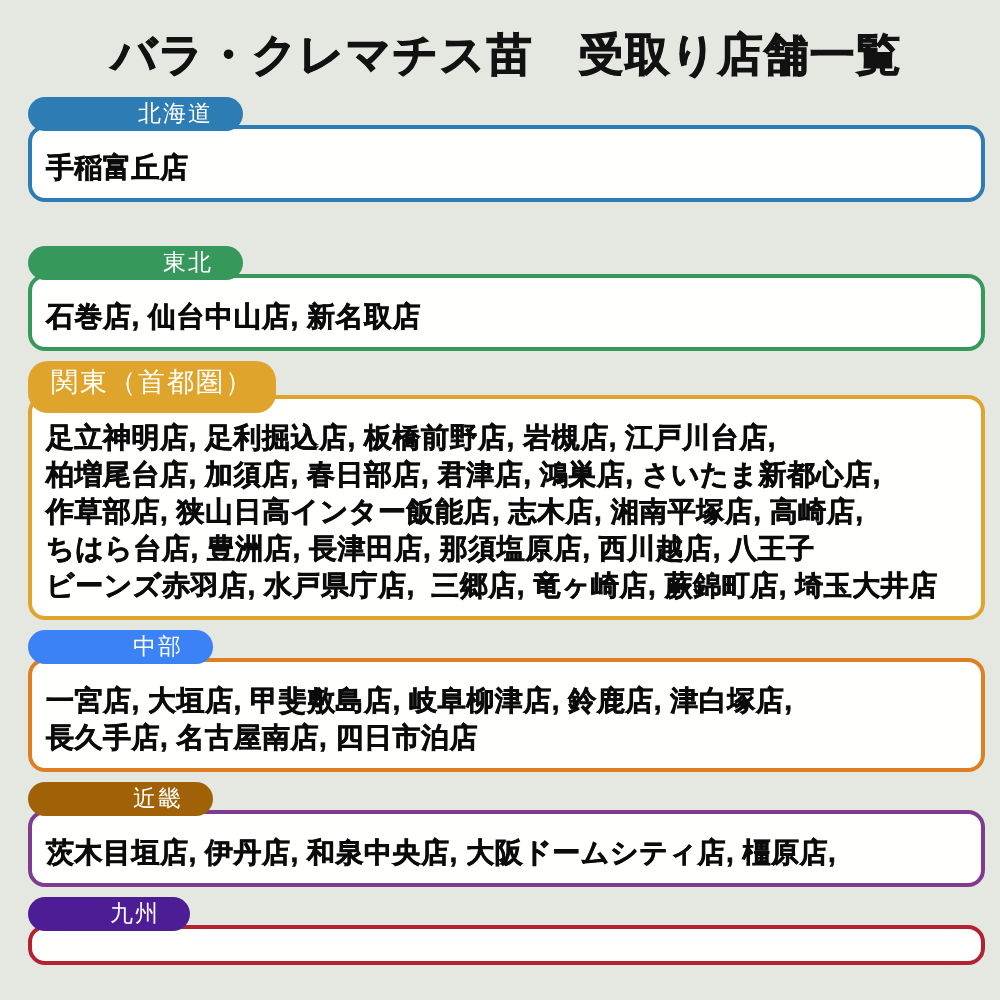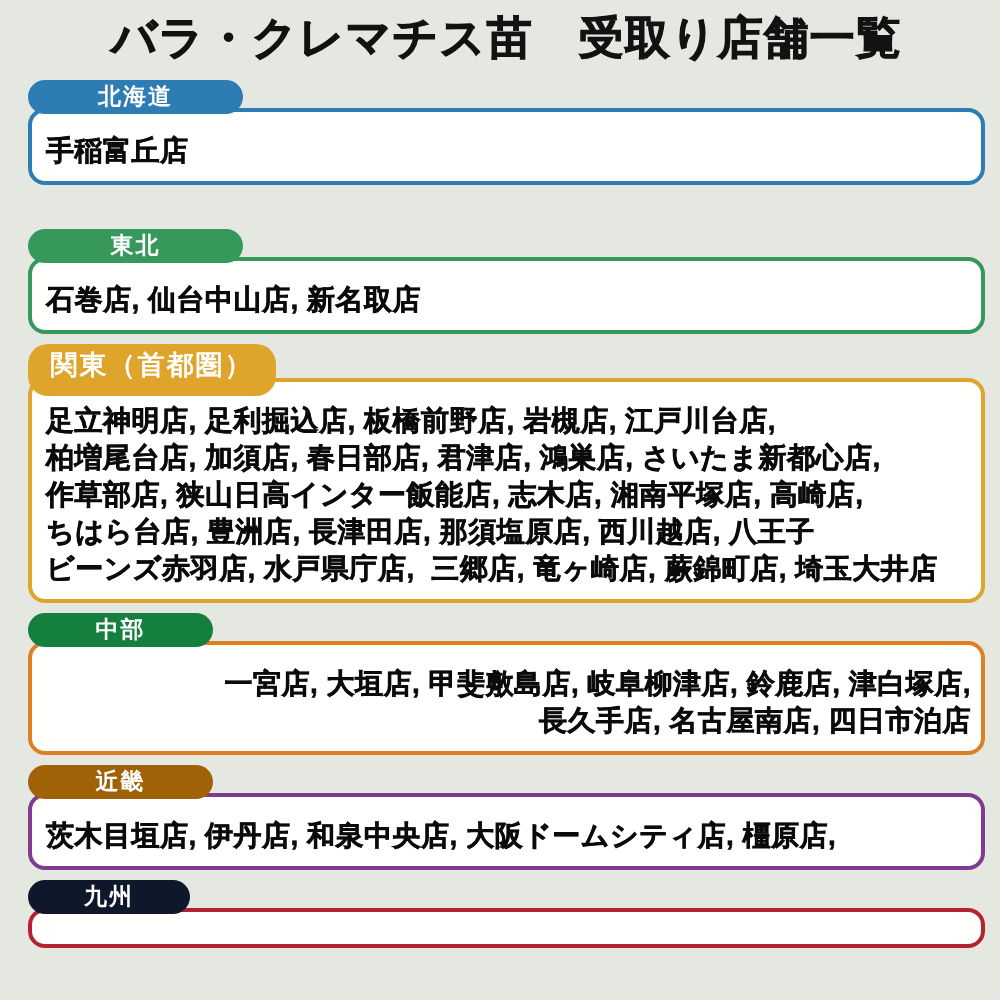--- a/index.html
+++ b/index.html
@@ -8,21 +8,21 @@
     width: 1000px;
     height: 1000px;
     background: #e4e8e1;
     font-family: "Liberation Sans", "DejaVu Sans", sans-serif;
     overflow: hidden;
   }
   .page {
     box-sizing: border-box;
     width: 1000px;
     height: 1000px;
-    padding: 12px 15px 0 28px;
+    padding: 29px 15px 0 28px;
   }
   .title {
     width: 957px;
     text-align: center;
     font-size: 45px;
     line-height: 52px;
     font-weight: 900;
     color: #121212;
     letter-spacing: 1px;
     margin: 0 0 16px 0;
@@ -34,22 +34,22 @@
     z-index: 2;
     display: inline-block;
     box-sizing: border-box;
     height: 34px;
     line-height: 33px;
     min-width: 185px;
     padding: 0 30px;
     border-radius: 17px;
     color: #ffffff;
     font-size: 23px;
-    font-weight: 700;
-    text-align: center;
+    font-weight: 400;
+    text-align: right;
     margin-bottom: -16px;
     letter-spacing: 2px;
   }
   .box {
     position: relative;
     z-index: 1;
     box-sizing: border-box;
     width: 957px;
     background: #fffffd;
     border: 4px solid #000;
@@ -91,22 +91,22 @@
       <div class="section s-tohoku"><div class="tab" style="background: rgb(55, 152, 92); margin-top: 34px;">東北</div><div class="box" style="border-color: rgb(55, 152, 92);">
           <div class="line">石巻店, 仙台中山店, 新名取店</div>
         </div></div>
       <div class="section s-kanto"><div class="tab" style="background: rgb(223, 164, 43);">関東（首都圏）</div><div class="box" style="border-color: rgb(223, 164, 43);">
           <div class="line">足立神明店, 足利掘込店, 板橋前野店, 岩槻店, 江戸川台店,</div>
           <div class="line">柏増尾台店, 加須店, 春日部店, 君津店, 鴻巣店, さいたま新都心店,</div>
           <div class="line">作草部店, 狭山日高インター飯能店, 志木店, 湘南平塚店, 高崎店,</div>
           <div class="line">ちはら台店, 豊洲店, 長津田店, 那須塩原店, 西川越店, 八王子</div>
           <div class="line">ビーンズ赤羽店, 水戸県庁店,  三郷店, 竜ヶ崎店, 蕨錦町店, 埼玉大井店</div>
         </div></div>
-      <div class="section s-chubu"><div class="tab" style="background: #15803d;">中部</div><div class="box" style="border-color: rgb(223, 127, 35); text-align: right;">
+      <div class="section s-chubu"><div class="tab" style="background: #3b82f6;">中部</div><div class="box" style="border-color: rgb(223, 127, 35);">
           <div class="line">一宮店, 大垣店, 甲斐敷島店, 岐阜柳津店, 鈴鹿店, 津白塚店,</div>
           <div class="line">長久手店, 名古屋南店, 四日市泊店</div>
         </div></div>
       <div class="section s-kinki"><div class="tab" style="background: #a16207;">近畿</div><div class="box" style="border-color: rgb(126, 59, 144);">
           <div class="line">茨木目垣店, 伊丹店, 和泉中央店, 大阪ドームシティ店, 橿原店,</div>
         </div></div>
-      <div class="section s-kyushu"><div class="tab" style="background: #0f172a;">九州</div><div class="box" style="border-color: rgb(180, 34, 49);"></div></div>
+      <div class="section s-kyushu"><div class="tab" style="background: #4c1d95;">九州</div><div class="box" style="border-color: rgb(180, 34, 49);"></div></div>
     </div>
 </div>
 
 </body></html>

